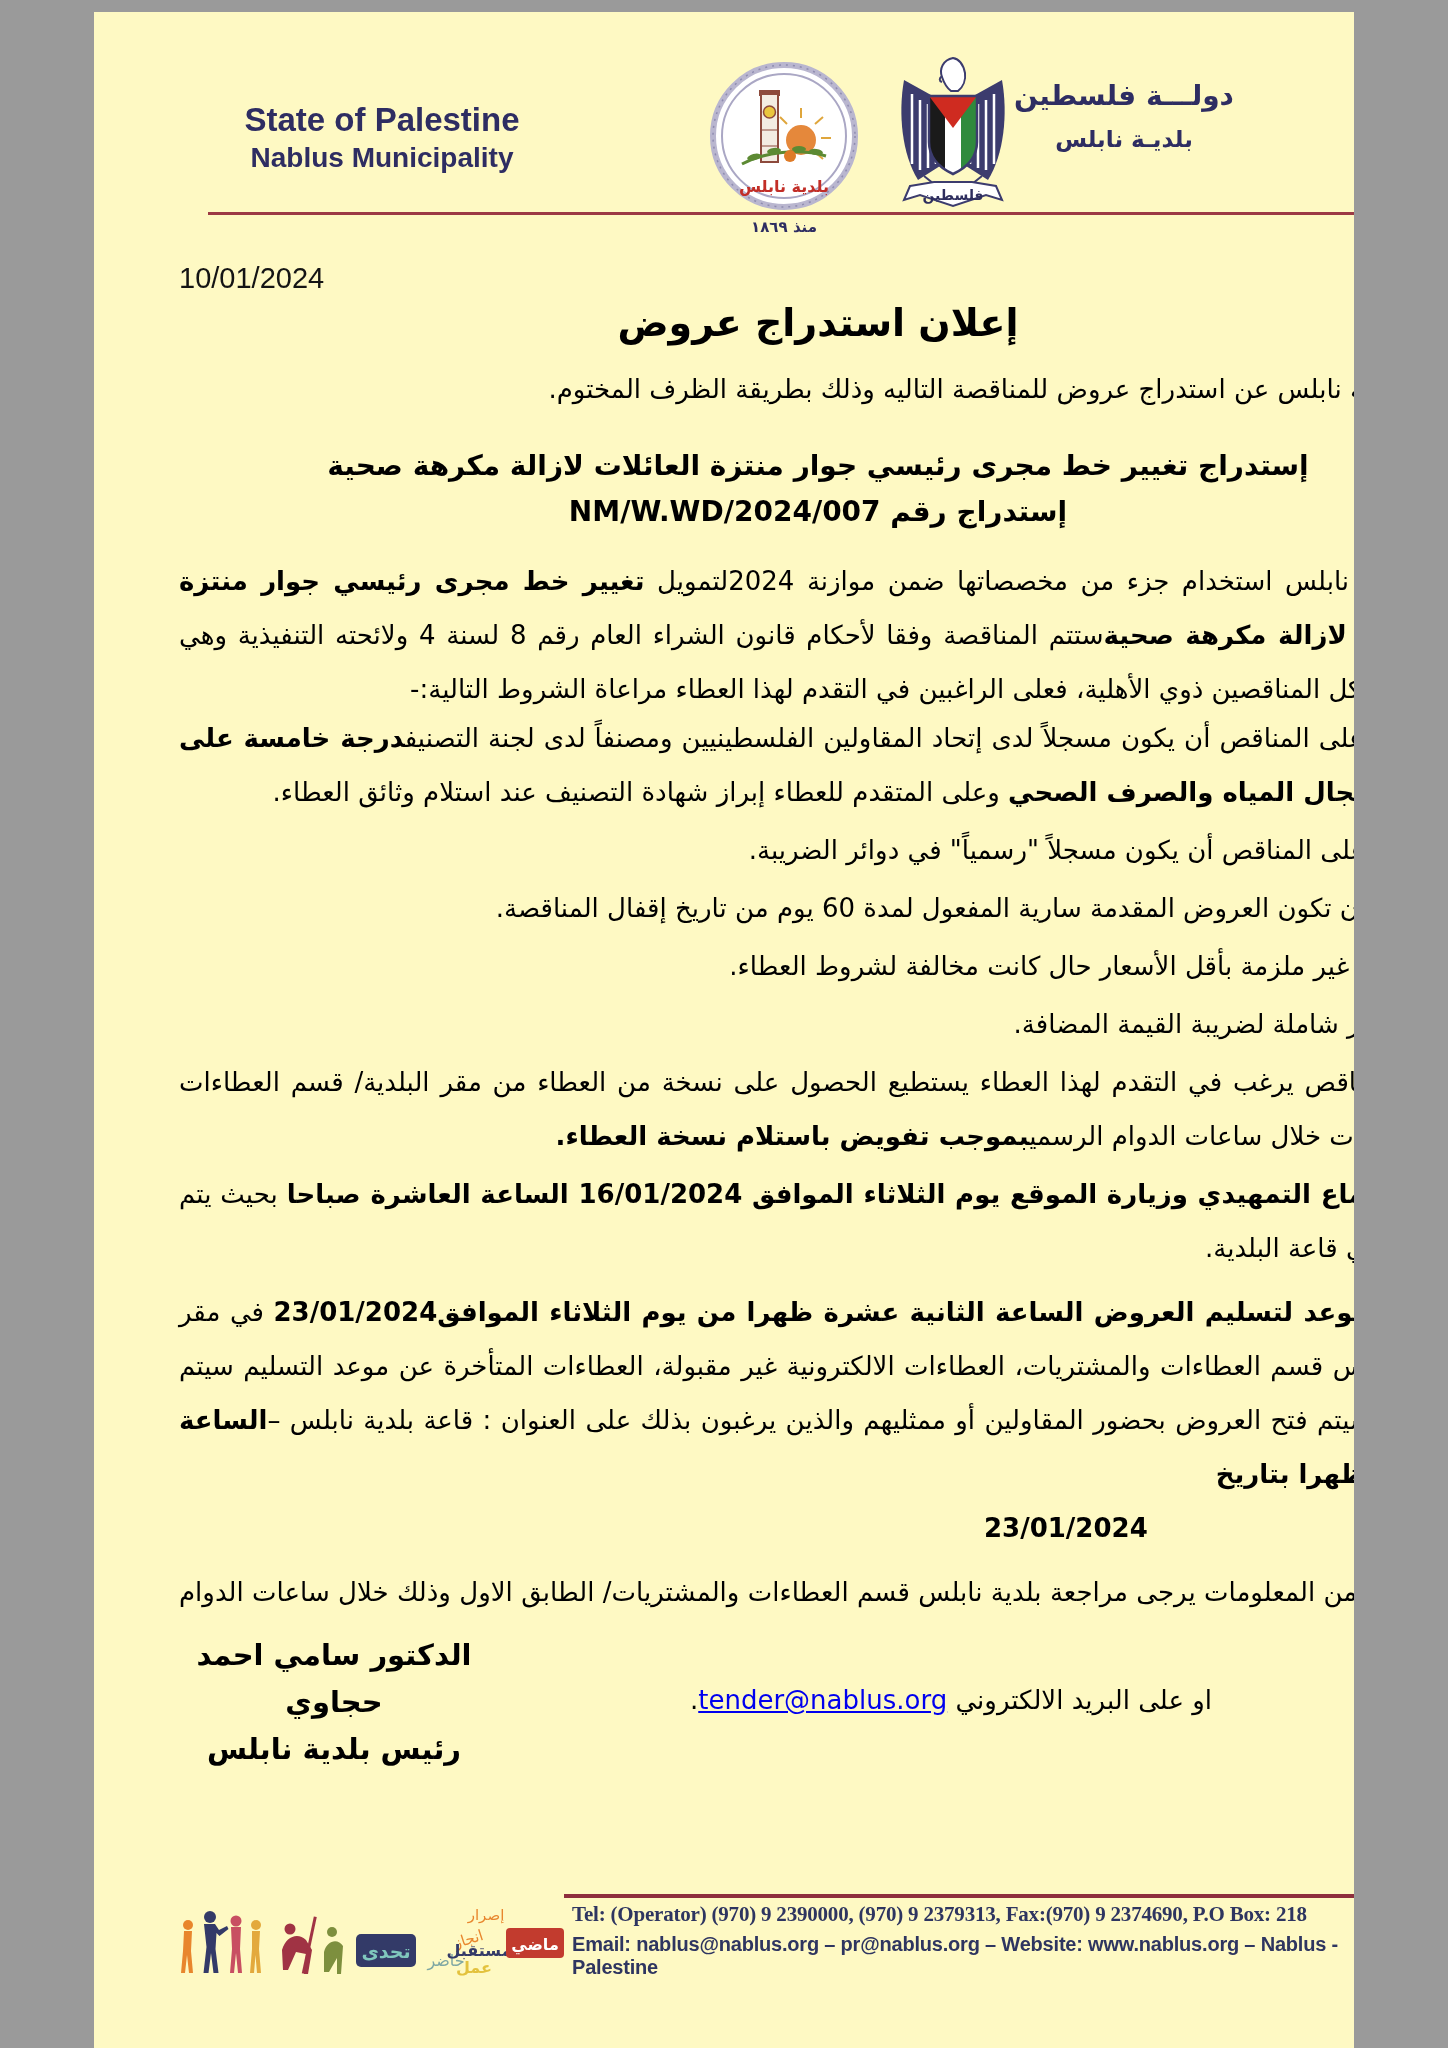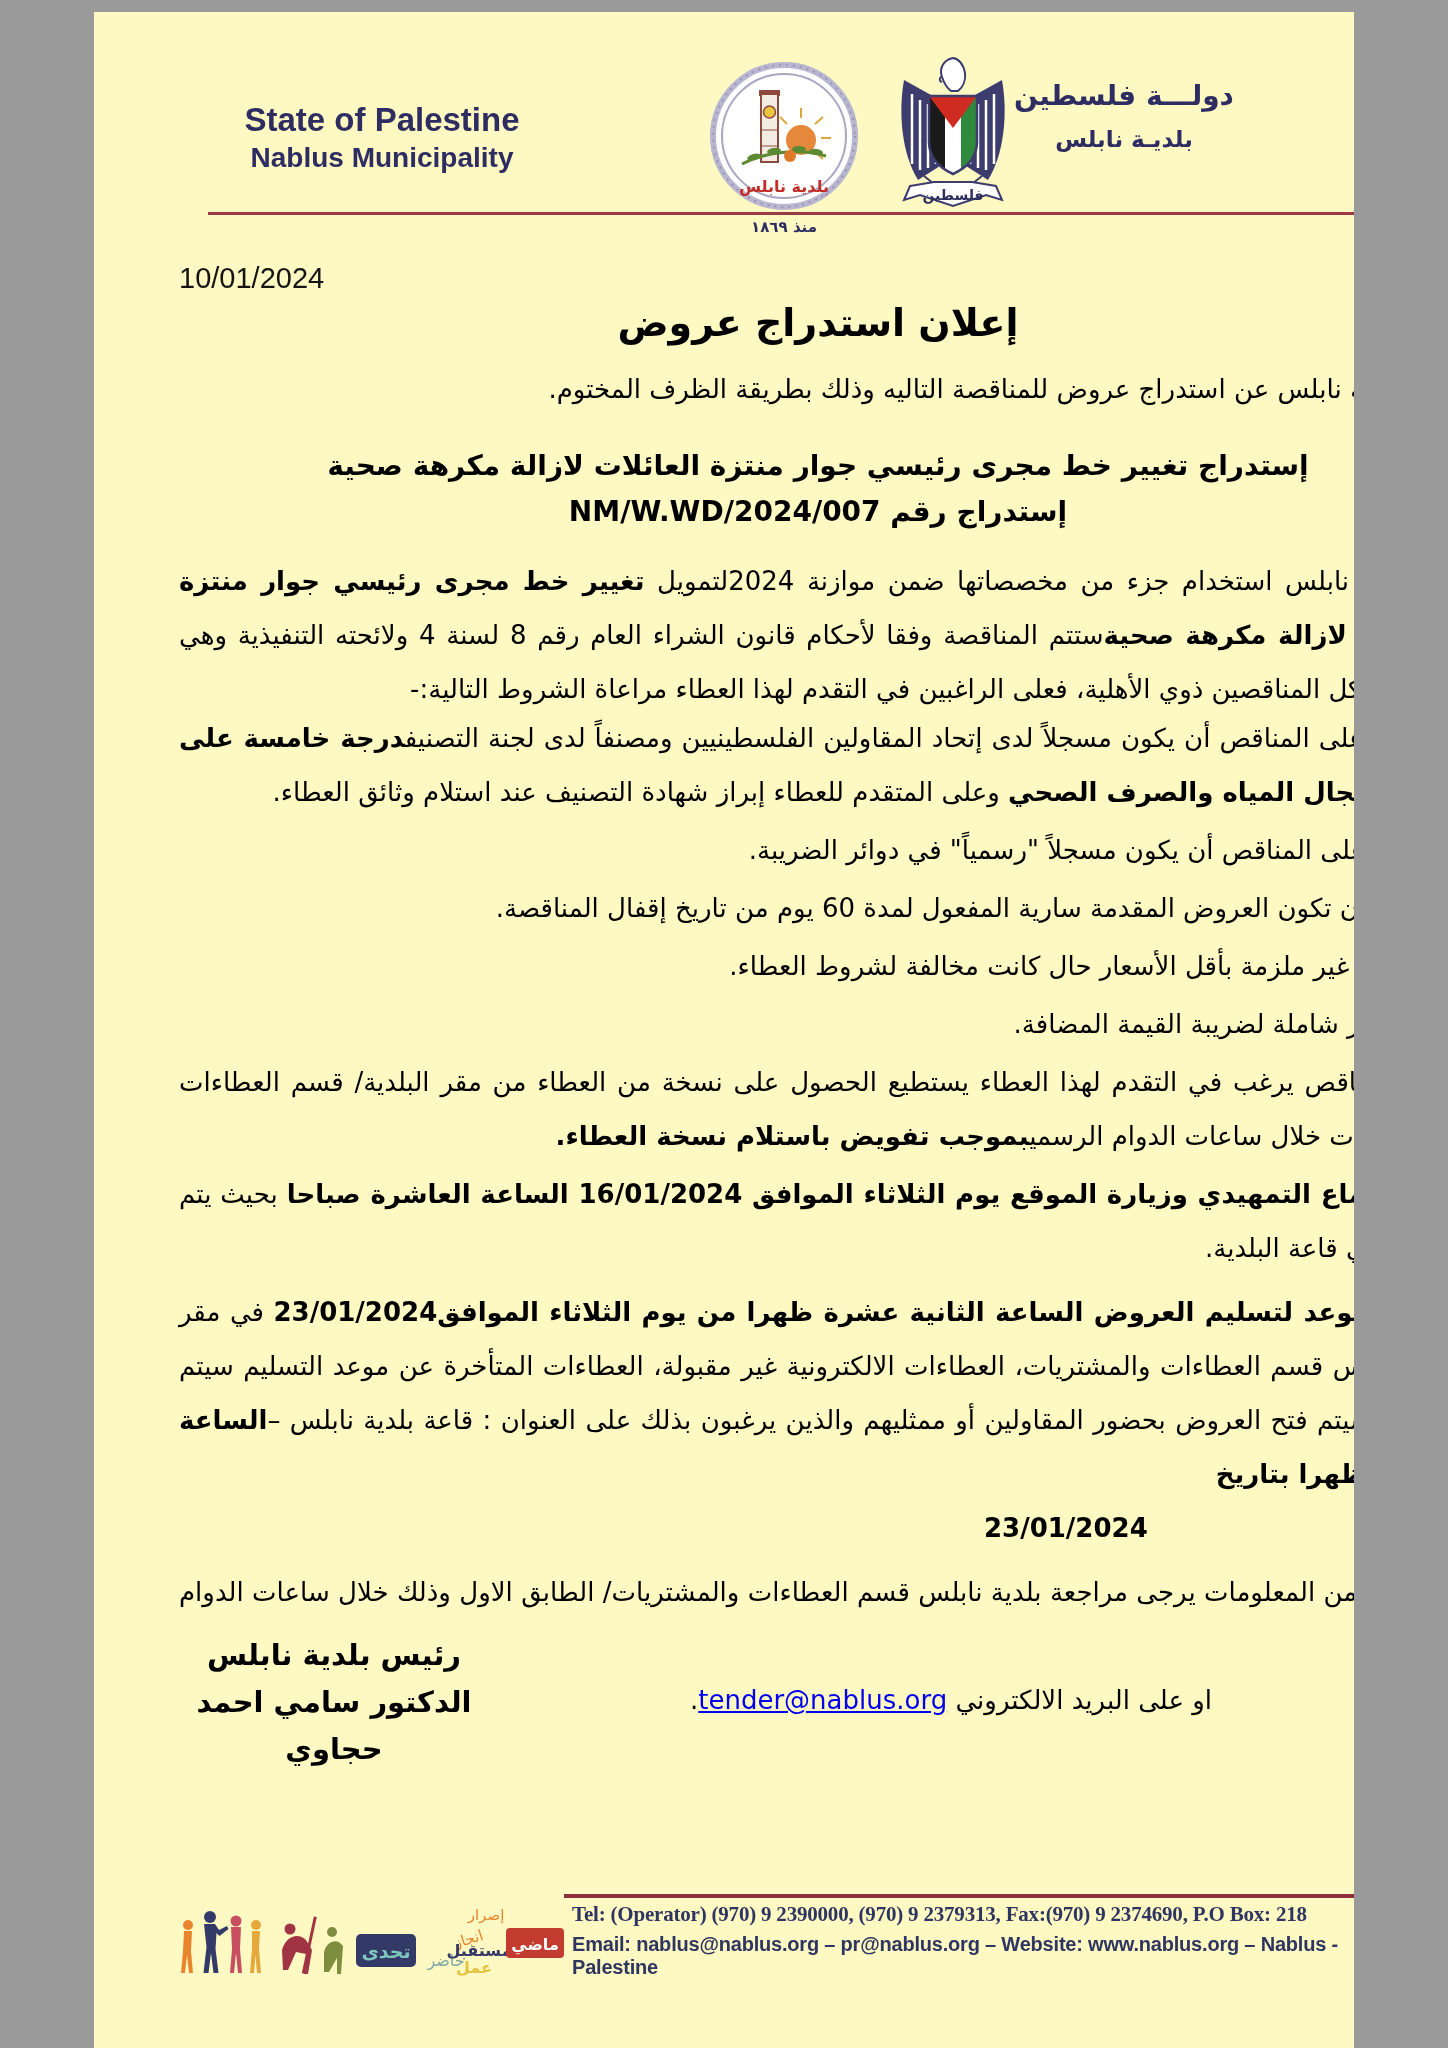--- a/index.html
+++ b/index.html
@@ -176,22 +176,22 @@
 
     <div class="cond mt">
       <span class="num">9.</span>
       <span>لمزيد من المعلومات يرجى مراجعة بلدية نابلس قسم العطاءات والمشتريات/ الطابق الاول وذلك خلال ساعات الدوام الرسمي</span>
       <div class="email-line"><span>او على البريد الالكتروني </span><a class="email" href="#">tender@nablus.org</a><span>.</span></div>
     </div>
 
   </div>
 
   <div class="signature">
+    <div>الدكتور سامي احمد حجاوي</div>
     <div>رئيس بلدية نابلس</div>
-    <div>الدكتور سامي احمد حجاوي</div>
   </div>
 
   <svg class="f-logo" viewBox="0 0 400 100" xmlns="http://www.w3.org/2000/svg">
     <g fill="#e8862d">
       <circle cx="14" cy="21" r="5"></circle>
         <path d="M10,27 h8 l-1,20 l2,22 h-4 l-2,-18 l-2,18 h-4 l2,-22 Z"></path>
     </g>
     <g fill="#333a68">
       <circle cx="36" cy="13" r="6"></circle>
         <path d="M30,20 h11 l4,6 l8,-4 l1.5,3 l-9,7 l-3,-3 l-1,16 l3,24 h-5 l-2.5,-20 l-2.5,20 h-5 l3,-26 Z"></path>

